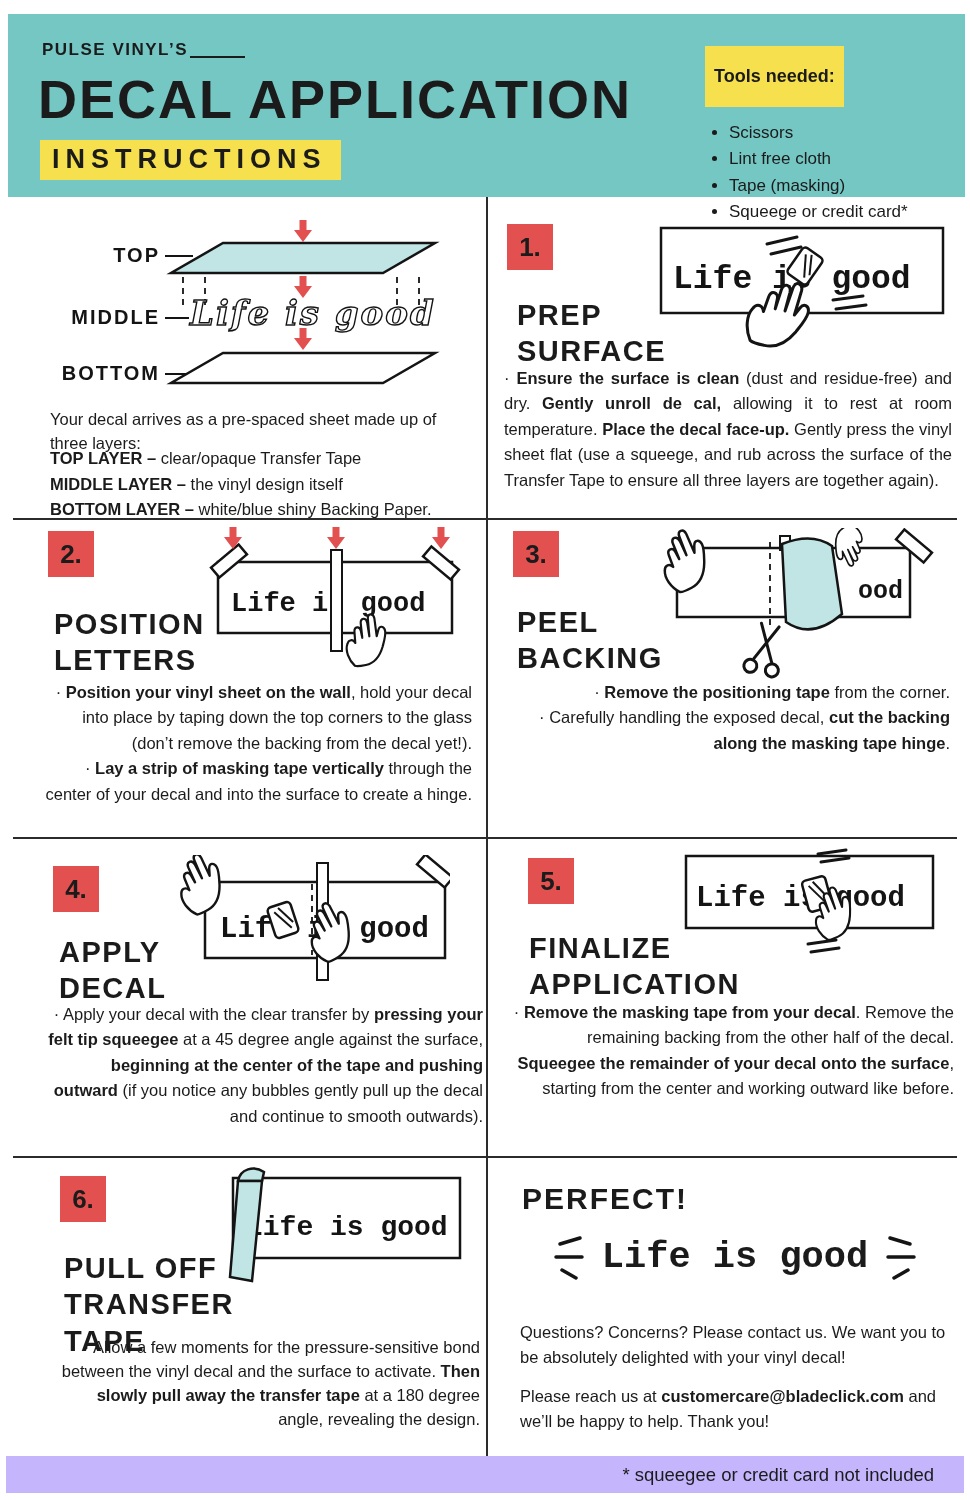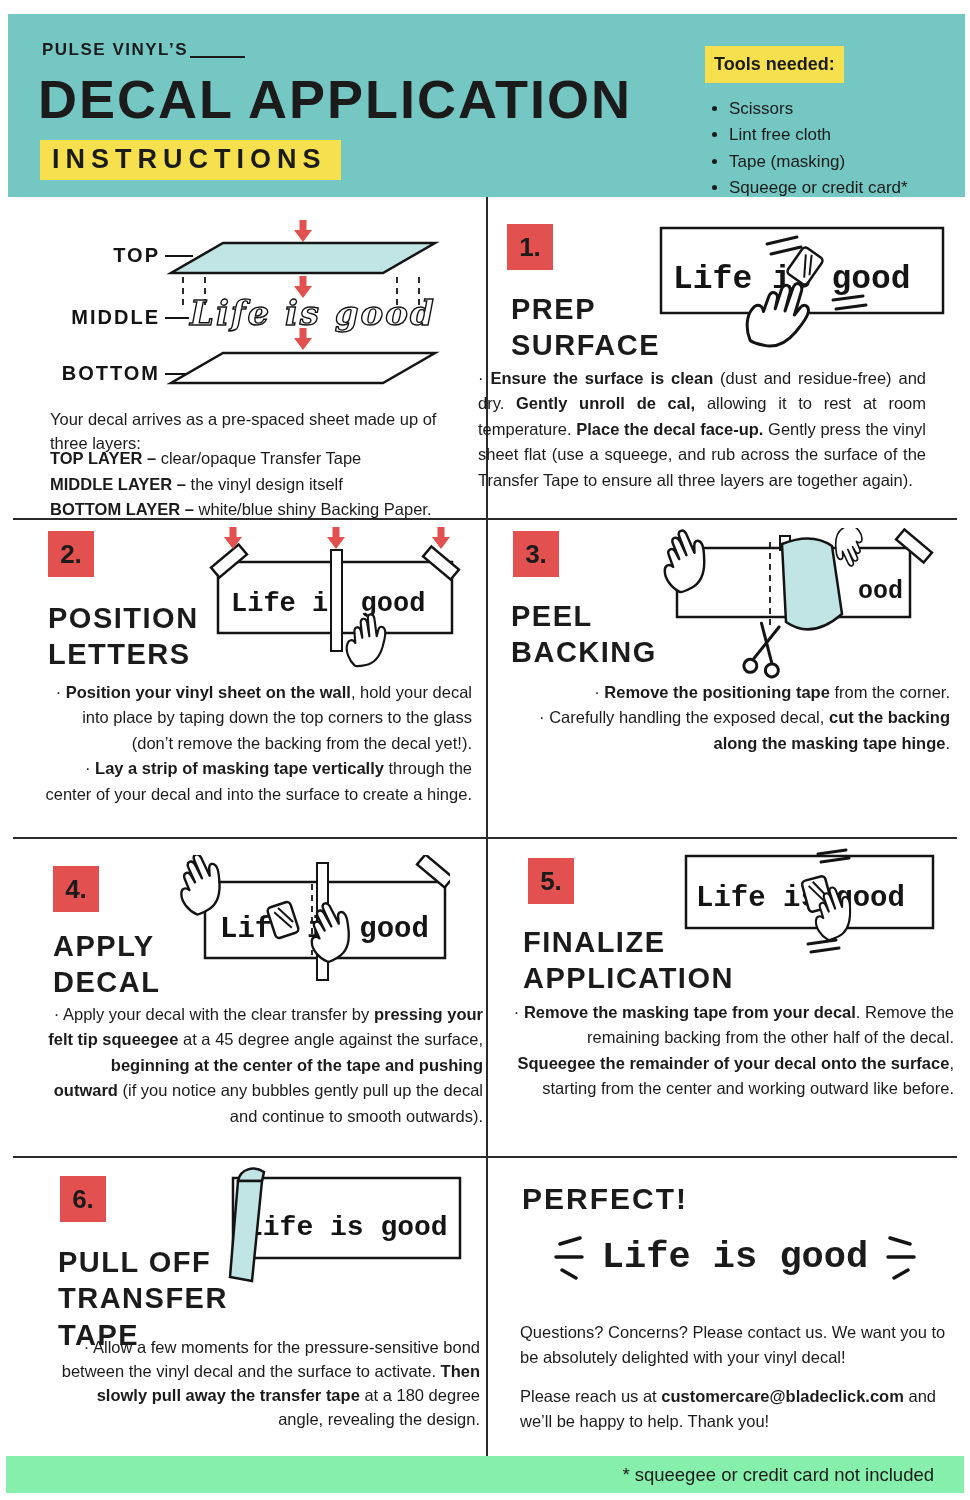--- a/index.html
+++ b/index.html
@@ -6,45 +6,45 @@
   .page{position:relative;width:970px;height:1500px;background:#ffffff;
         font-family:"Liberation Sans",sans-serif;color:#1b1b1b;overflow:hidden;text-decoration:underline;}
   
   .hdr{position:absolute;left:8px;top:14px;width:957px;height:183px;background:#74c7c3;}
   .brand{position:absolute;left:34px;top:26px;font-size:17px;font-weight:700;letter-spacing:1.5px;}
   .brand-line{position:absolute;left:182px;top:42px;width:55px;border-bottom:2px solid #1b1b1b;}
   .title{position:absolute;left:30px;top:54px;margin:0;font-size:54px;font-weight:700;letter-spacing:2px;}
   .subtitle{position:absolute;left:32px;top:126px;background:#f6e04e;font-size:27px;font-weight:700;
             letter-spacing:6px;padding:4px 14px 5px 12px;text-align:center;}
   .tools{position:absolute;left:697px;top:32px;width:256px;}
-  .tools-label{display:inline-block;background:#f6e04e;font-size:18px;font-weight:700;padding:8px 9px;}
+  .tools-label{display:inline-block;background:#f6e04e;font-size:18px;font-weight:700;padding:20px 9px;}
   .tools-list{margin:13px 0 0 24px;padding:0;font-size:17px;line-height:1.55;}
   
   .vline{position:absolute;left:486px;top:197px;width:2px;height:1259px;background:#2b2b2b;}
   .hline{position:absolute;left:13px;width:944px;height:2px;background:#2b2b2b;}
   
   .numbox{position:absolute;width:46px;height:46px;background:#e25150;
           display:flex;align-items:center;justify-content:center;
           font-size:26px;font-weight:700;}
-  .stephead{position:absolute;margin:8px;font-size:29px;font-weight:700;letter-spacing:1.5px;
+  .stephead{position:absolute;margin:14px;font-size:29px;font-weight:700;letter-spacing:1.5px;
             line-height:1.25;white-space:pre-line;}
   .stepbody{position:absolute;font-size:16.5px;line-height:1.54;text-align:right;}
   .stepbody p{margin:0;}
   .just{text-align:justify;}
   .illus{position:absolute;}
   .intro-lead{position:absolute;left:50px;top:390px;width:410px;font-size:16.5px;line-height:1.5;}
   .intro-layers{position:absolute;left:50px;top:446px;width:420px;font-size:16.5px;line-height:1.55;}
   
   .perfect-head{position:absolute;left:518px;top:1178px;margin:4px;font-size:30px;font-weight:700;letter-spacing:2px;}
   .logo-row{position:absolute;left:530px;top:1234px;width:410px;display:flex;align-items:center;
             justify-content:center;gap:16px;}
   .logo-text{font-family:"Liberation Mono",monospace;font-weight:700;font-size:37px;white-space:nowrap;}
   .perfect-p{position:absolute;left:520px;width:430px;font-size:16.5px;line-height:1.5;}
   
-  .footer{position:absolute;left:6px;top:1456px;width:958px;height:37px;background:#86efac;
+  .footer{position:absolute;left:6px;top:1456px;width:958px;height:37px;background:#c4b5fd;
           font-size:18.5px;line-height:37px;text-align:right;padding-right:30px;box-sizing:border-box;}
   
   .lnf{fill:#fff;stroke:#141414;stroke-width:2.5;}
   .lnf2{fill:#fff;stroke:#141414;stroke-width:2;}
   .ln2{stroke:#141414;stroke-width:2;fill:none;}
   .ln3{stroke:#141414;stroke-width:3;fill:none;stroke-linecap:round;}
   .dash{stroke:#141414;stroke-width:1.8;fill:none;stroke-dasharray:6 5;}
   .tealf{fill:#c0e5e4;stroke:#141414;stroke-width:2.5;}
   .slab{font-family:"Liberation Mono",monospace;font-weight:700;fill:#141414;}
   .scripty{font-family:"DejaVu Serif",serif;font-style:italic;font-weight:700;
@@ -131,21 +131,21 @@
     <svg class="illus" style="left:655px;top:224px" width="292" height="124" viewBox="0 0 292 124">
       <rect class="lnf" x="6" y="4" width="282" height="85"></rect>
       <text class="slab" x="18" y="64" font-size="33">Life is good</text>
       <line class="ln3" x1="112" y1="20" x2="142" y2="13"></line>
       <line class="ln3" x1="116" y1="30" x2="146" y2="23"></line>
       <use href="#squeegee" transform="translate(150,42) rotate(35)"></use>
       <use href="#hand" transform="translate(102,36) rotate(12)"></use>
       <line class="ln3" x1="178" y1="76" x2="208" y2="72"></line>
       <line class="ln3" x1="181" y1="85" x2="211" y2="81"></line>
     </svg>
-    <div class="stepbody just" style="left:478px;top:366px;width:448px">
+    <div class="stepbody just" style="left:504px;top:366px;width:448px">
       <p>· <b>Ensure the surface is clean</b> (dust and residue-free) and dry. <b>Gently unroll de cal,</b> allowing it to rest at room temperature. <b>Place the decal face-up.</b> Gently press the vinyl sheet flat (use a squeege, and rub across the surface of the Transfer Tape to ensure all three layers are together again).</p>
     </div>
   </section>
 
   <section>
     <div class="numbox" style="left:48px;top:531px">2.</div>
     <h2 class="stephead" style="left:40px;top:592px">POSITION
 LETTERS</h2>
     <svg class="illus" style="left:195px;top:525px" width="282" height="155" viewBox="0 0 282 155">
       <rect class="lnf" x="23" y="37" width="234" height="71"></rect>

